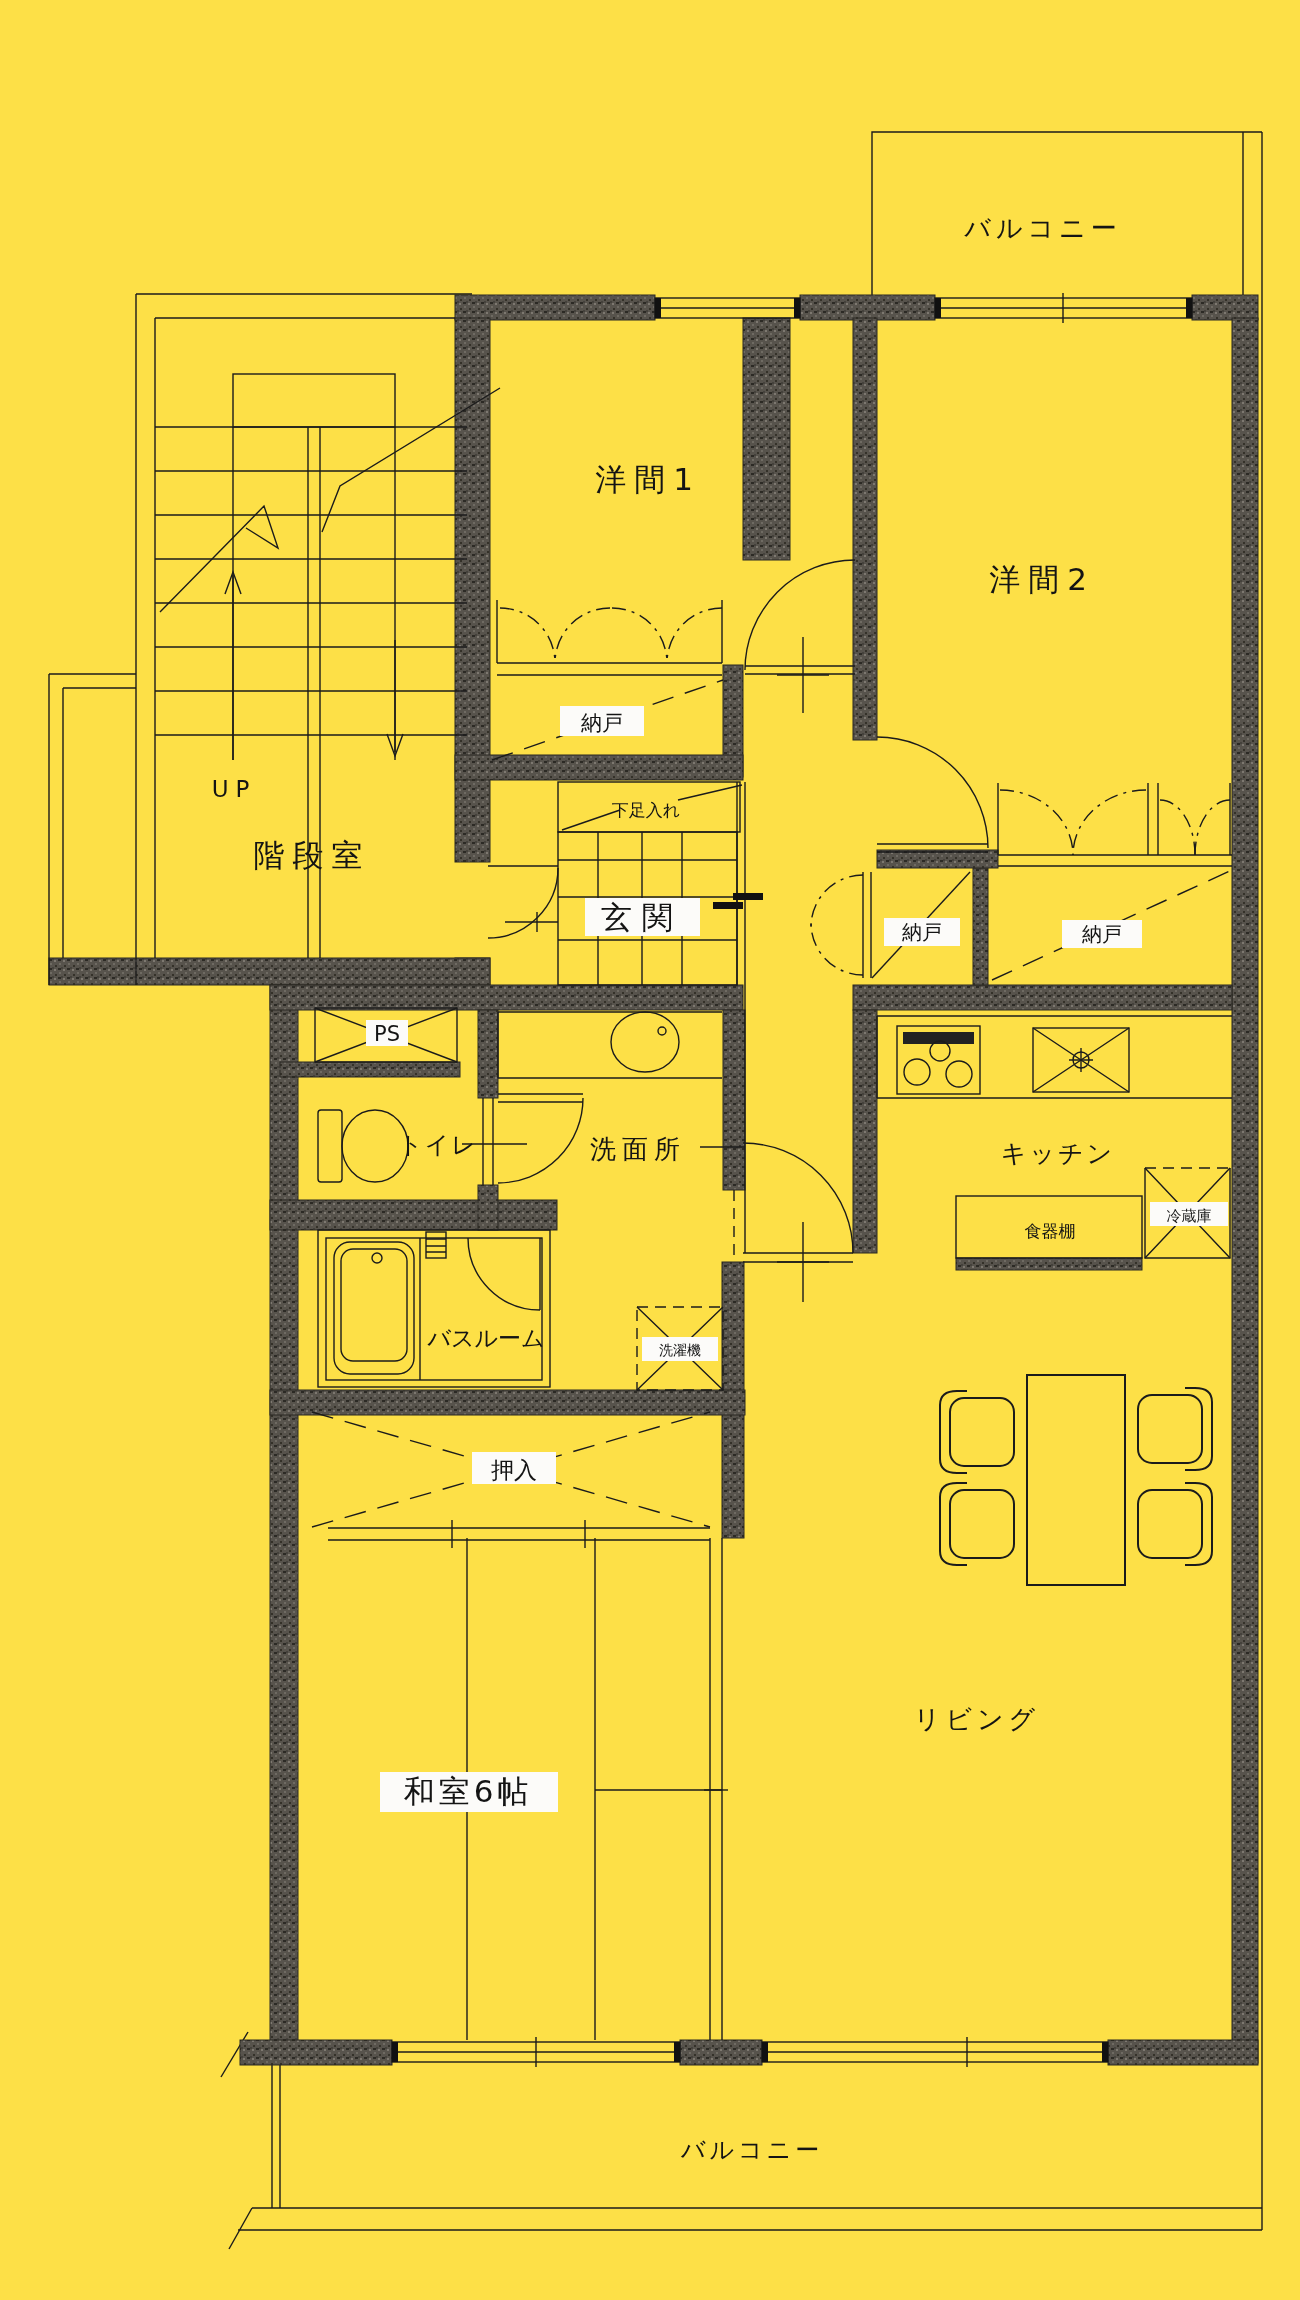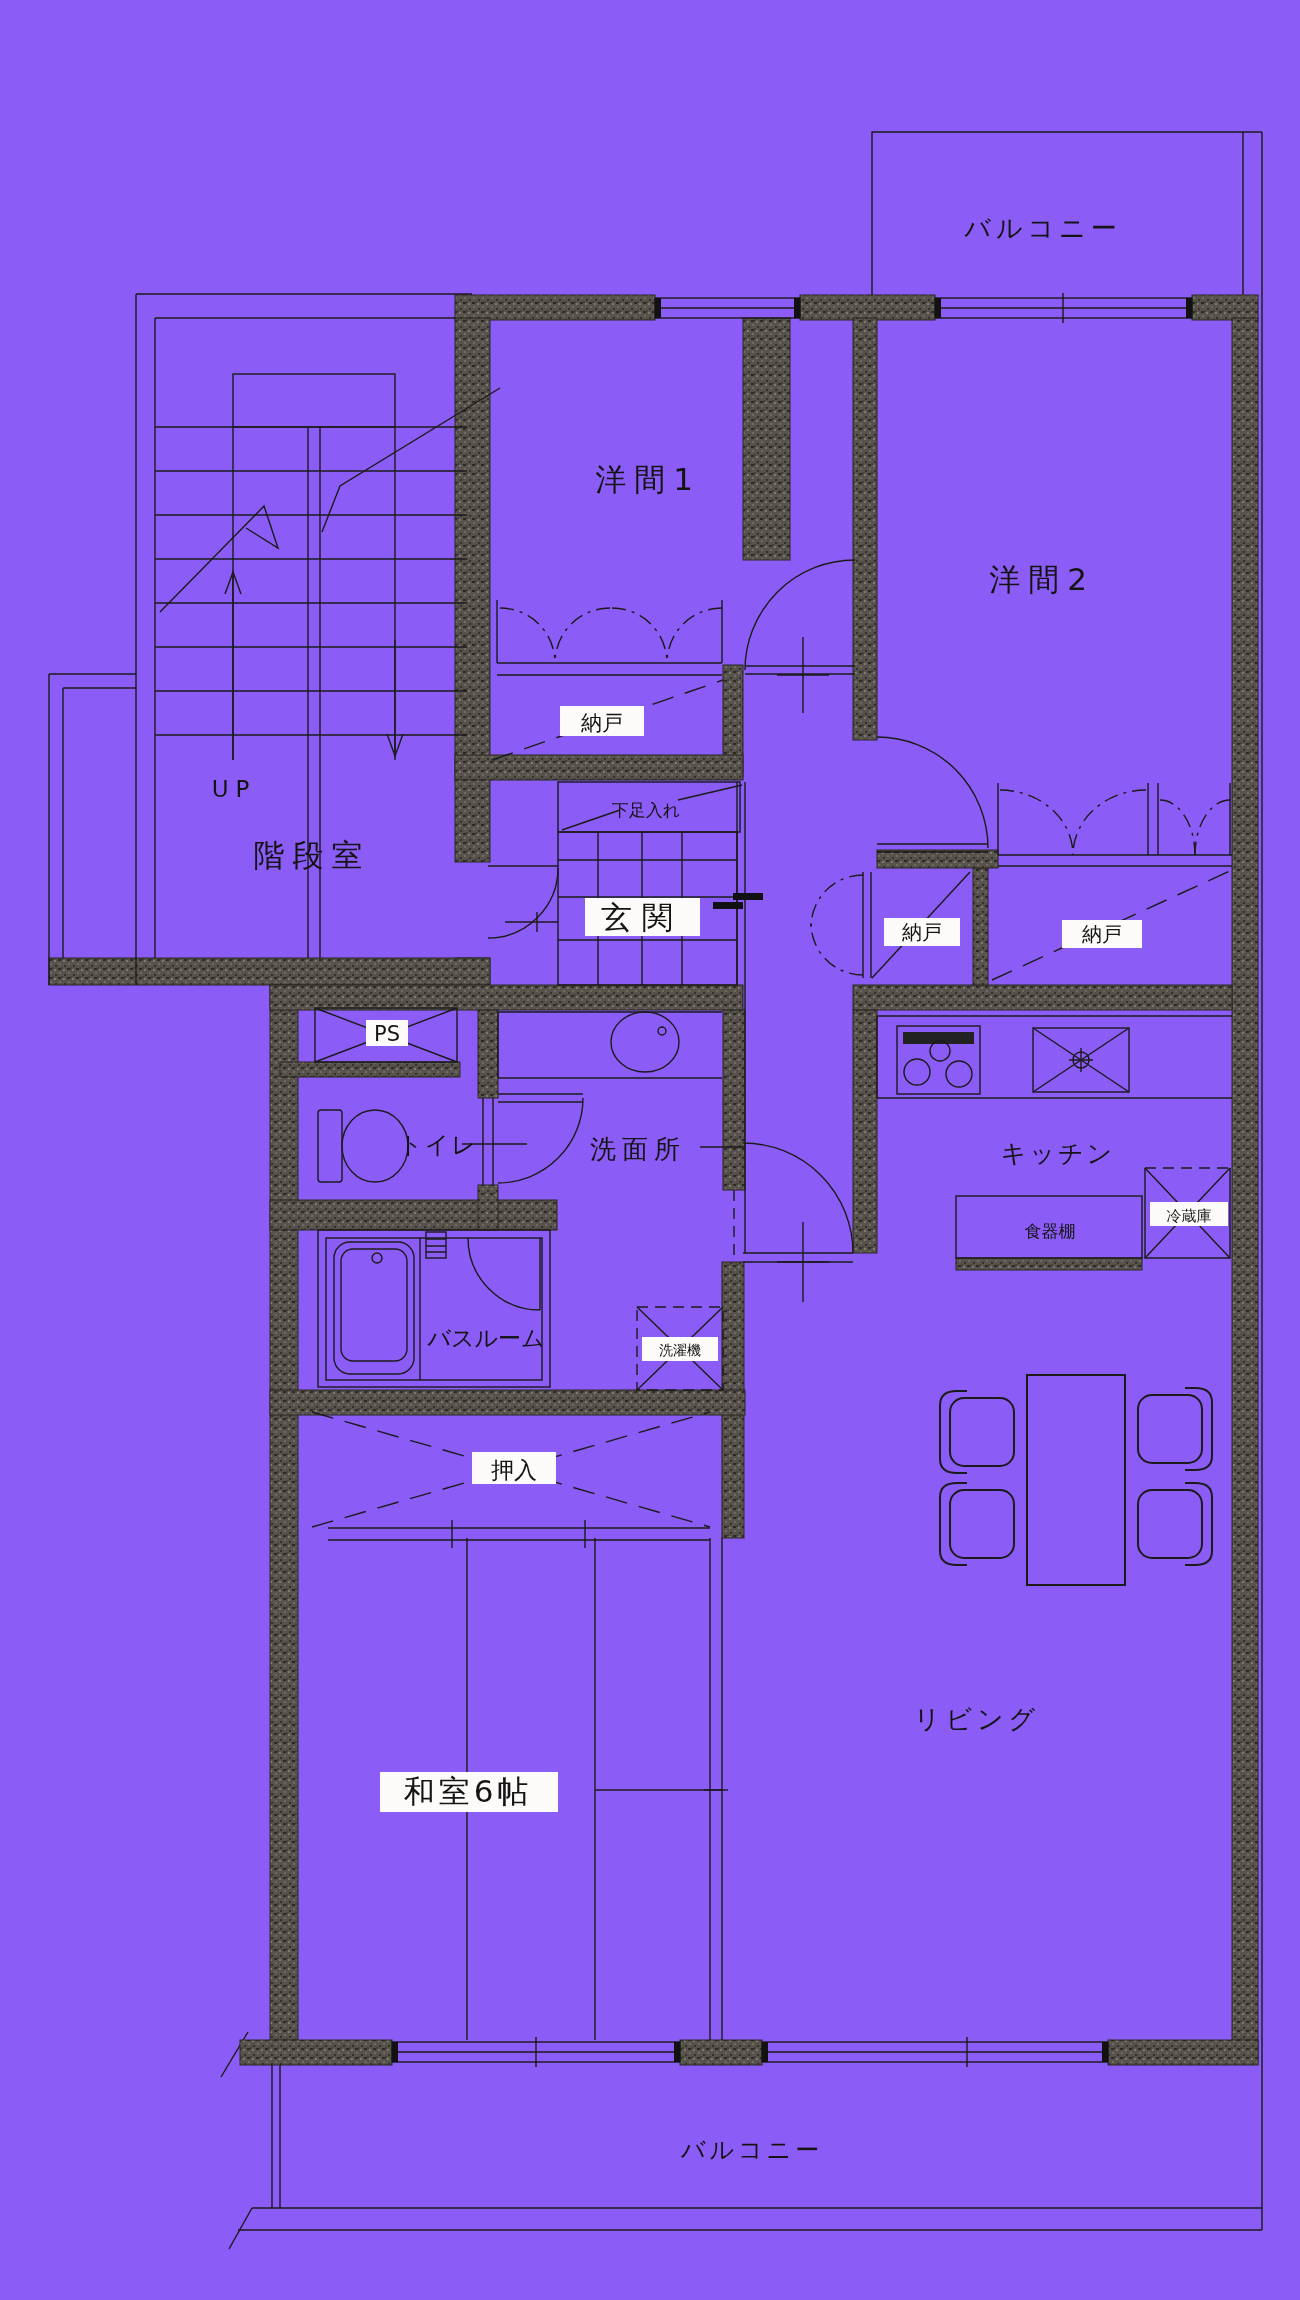--- a/index.html
+++ b/index.html
@@ -1,16 +1,16 @@
 <!DOCTYPE html>
 <html><head>
 <meta charset="utf-8">
 <style>
   html,body{margin:0;padding:0;background:#e8e8e8;}
-  .page{width:1300px;height:2300px;background:#8b5cf6;position:relative;margin:0 auto;
+  .page{width:1300px;height:2300px;background:#fde047;position:relative;margin:0 auto;
         font-family:"DejaVu Sans","Liberation Sans",sans-serif;}
   svg{display:block}
   .wall{fill:url(#wallpat);stroke:#2a2823;stroke-width:1;}
   .ln{stroke:#1b1b1b;stroke-width:2;fill:none;stroke-linecap:square;}
   .thin{stroke:#1b1b1b;stroke-width:1.4;fill:none;}
   .dash{stroke-dasharray:22 12;}
   .dashsm{stroke-dasharray:11 7;}
   .dashdot{stroke-dasharray:14 6 3 6;}
   .lbl{fill:#141414;}
   .bg{fill:#fcfbf9;}

